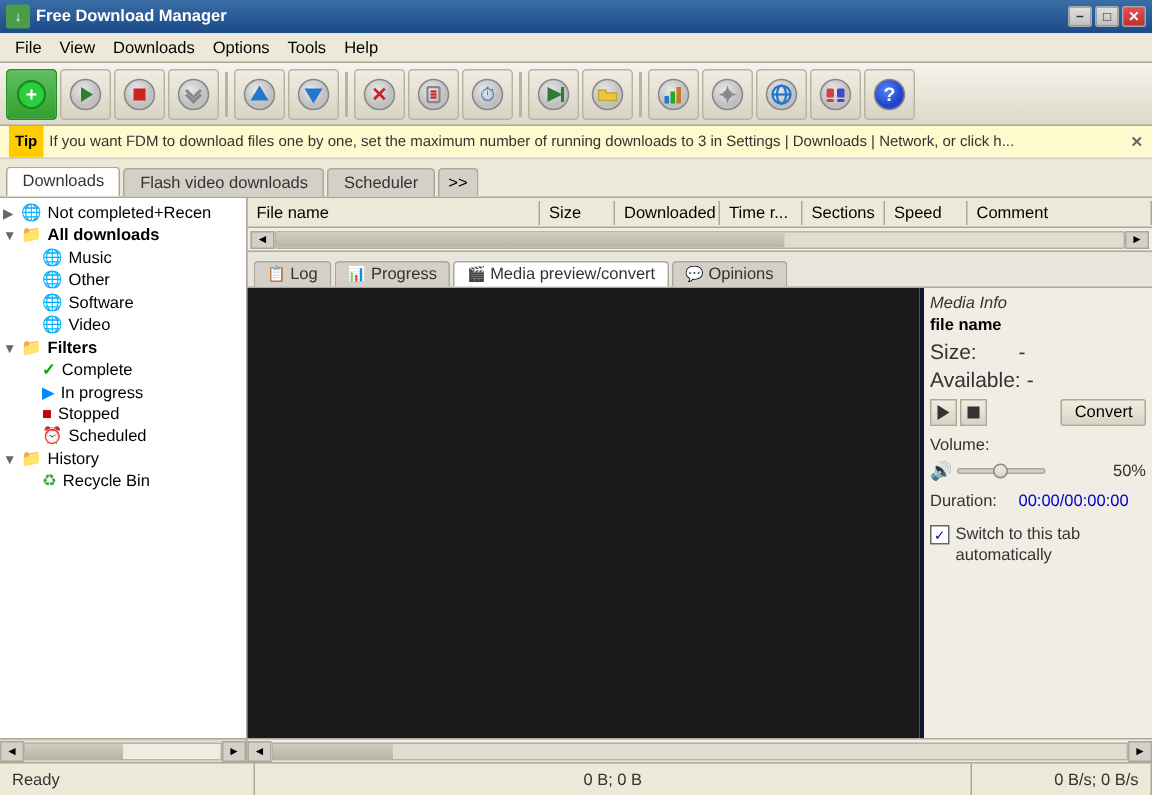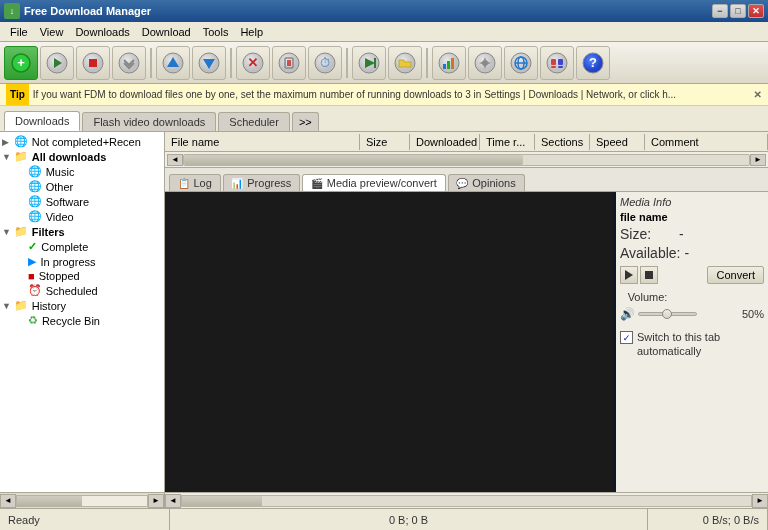--- a/index.html
+++ b/index.html
@@ -68,21 +68,21 @@
 
     .media-info-title { font-size: 11px; color: #333; font-style: italic; }
     .media-info-filename { font-size: 11px; font-weight: bold; color: #000; }
     .media-info-row { display: flex; align-items: center; gap: 4px; font-size: 14px; }
     .media-info-label { color: #333; min-width: 55px; }
     .media-info-value { color: #333; }
     .media-btn { width: 18px; height: 18px; background: linear-gradient(to bottom, #f0ede0, #d8d4c4); border: 1px solid #aca899; display: flex; align-items: center; justify-content: center; cursor: pointer; font-size: 9px; }
 
     .convert-btn { background: linear-gradient(to bottom, #f0ede0, #d8d4c4); border: 1px solid #aca899; padding: 2px 8px; font-size: 11px; cursor: pointer; border-radius: 2px; }
 
-    .volume-row { display: flex; align-items: center; gap: 4px; font-size: 11px; text-align: center; }
+    .volume-row { display: flex; align-items: center; gap: 4px; font-size: 11px; }
     .volume-slider { width: 65px; height: 4px; background: #d4d0c8; border: 1px solid #aca899; border-radius: 2px; position: relative; cursor: pointer; }
     .volume-thumb { position: absolute; left: 50%; top: -4px; width: 10px; height: 10px; background: linear-gradient(to bottom, #f0ede0, #d8d4c4); border: 1px solid #888; border-radius: 50%; transform: translateX(-50%); }
     .volume-pct { color: #333; padding-left: 42px; }
 
     .duration-row { display: flex; align-items: center; gap: 4px; font-size: 11px; }
     .duration-label { color: #333; min-width: 55px; }
     .duration-value { color: #0000cc; font-size: 11px; }
 
     .switch-tab-row { display: flex; align-items: flex-start; gap: 4px; font-size: 11px; margin-top: 2px; }
     .checkbox { width: 13px; height: 13px; background: white; border: 1px solid #666; display: flex; align-items: center; justify-content: center; cursor: pointer; font-size: 9px; color: #0000aa; flex-shrink: 0; margin-top: 1px; }
@@ -113,21 +113,21 @@
     <div class="title-btn minimize">−</div>
     <div class="title-btn maximize">□</div>
     <div class="title-btn close">✕</div>
   </div>
 </div>
 
 <div class="menu-bar">
   <span class="menu-item">File</span>
   <span class="menu-item">View</span>
   <span class="menu-item">Downloads</span>
-  <span class="menu-item">Download</span>
+  <span class="menu-item">Options</span>
   <span class="menu-item">Tools</span>
   <span class="menu-item">Help</span>
 </div>
 
 <div class="toolbar">
   <div class="toolbar-btn" title="Add download" style="background: linear-gradient(to bottom, #60c060, #30a030); border-color: #209020;">
     <svg width="20" height="20" viewBox="0 0 20 20">
         <circle cx="10" cy="10" r="9" fill="#2ecc40" stroke="#1a8a1a" stroke-width="1.5"></circle>
         <text x="10" y="14" text-anchor="middle" font-size="13" fill="white" font-weight="bold">+</text>
       </svg>
@@ -512,20 +512,24 @@
           <span class="media-info-label">Volume:</span>
         </div>
         <div style="display:flex; align-items:center; gap:3px; margin-top:1px;">
           <div style="font-size:12px; color:#666;">🔊</div>
           <div class="volume-slider">
             <div class="volume-thumb"></div>
           </div>
           <span class="volume-pct">50%</span>
         </div>
 
+        <div class="duration-row" style="margin-top: 4px;">
+          <span class="duration-label">Duration:</span>
+          <span class="duration-value">00:00/00:00:00</span>
+        </div>
 
         <div class="switch-tab-row" style="margin-top: 6px;">
           <div class="checkbox">✓</div>
           <span class="switch-label">Switch to this tab automatically</span>
         </div>
       </div>
     </div>
 
     <div class="scroll-row">
       <div class="scroll-arrow-btn">◄</div>

